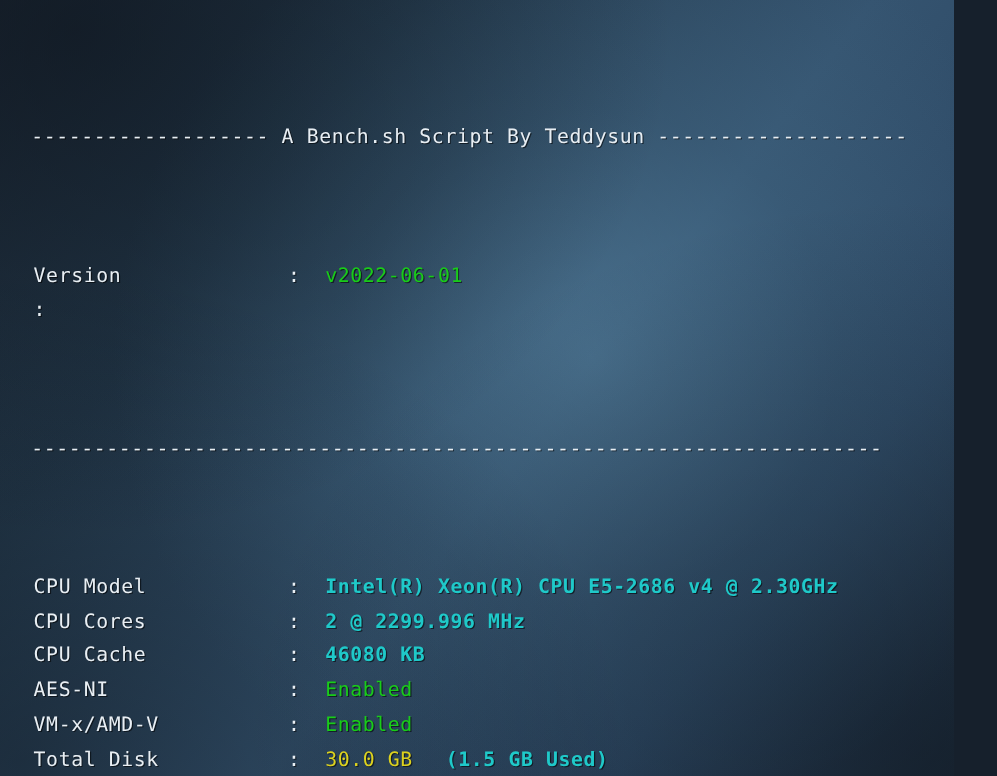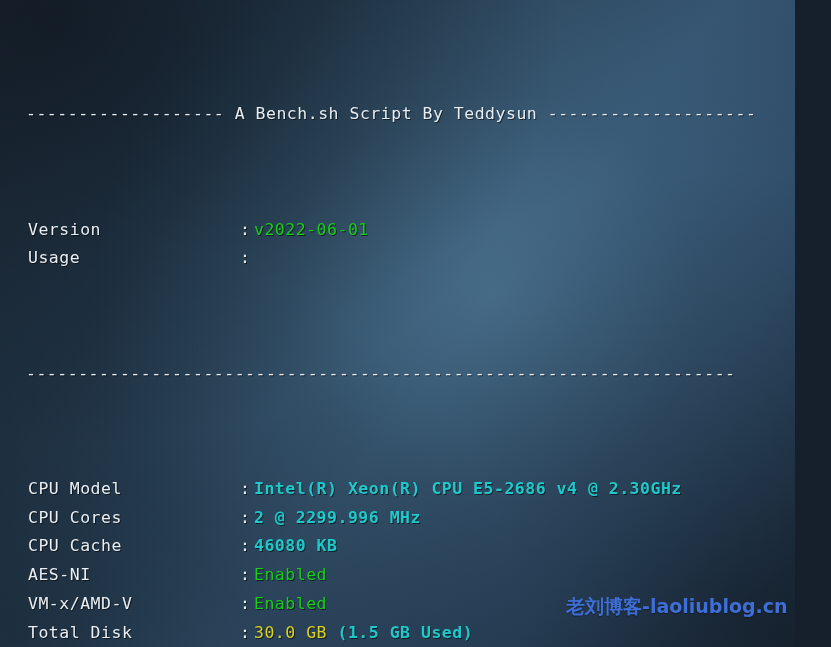--- a/index.html
+++ b/index.html
@@ -57,21 +57,21 @@
   .label {
     color: #e9eff4;
     width: 212px;
     flex: 0 0 212px;
   }
   .colon {
     color: #e9eff4;
     width: 14px;
     flex: 0 0 14px;
   }
-  .value { white-space: pre; }
+  .value { white-space: pre; margin-left: 17px; }
 
   .c-green  { color: #19cc19; }
   .c-red    { color: #e01b1b; }
   .c-cyan   { color: #1fc9c9; font-weight: bold; }
   .c-yellow { color: #ddd21e; }
 
   .watermark {
     position: absolute;
     z-index: 3;
     left: 566px;
@@ -86,23 +86,22 @@
   }
 </style>
 </head>
 <body>
 
 <div id="screen">
   <div class="term">
 
     <div class="rule"><span>-------------------</span><span class="hdr"> A Bench.sh Script By Teddysun </span><span>--------------------</span></div>
 
-    <div id="meta-rows"><div class="row"><span class="label">Version</span><span class="colon">:</span><span class="value c-green">v2022-06-01</span></div><div class="row"><span class="label">Usage</span><span class="colon">:</span></div></div>
+    <div id="meta-rows"><div class="row"><span class="label">Version</span><span class="colon">:</span><span class="value c-green">v2022-06-01</span></div><div class="row"><span class="colon">:</span></div></div>
 
     <div class="rule">--------------------------------------------------------------------</div>
 
     <div id="info-rows"><div class="row"><span class="label">CPU Model</span><span class="colon">:</span><span class="value c-cyan">Intel(R) Xeon(R) CPU E5-2686 v4 @ 2.30GHz</span></div><div class="row"><span class="label">CPU Cores</span><span class="colon">:</span><span class="value c-cyan">2 @ 2299.996 MHz</span></div><div class="row"><span class="label">CPU Cache</span><span class="colon">:</span><span class="value c-cyan">46080 KB</span></div><div class="row"><span class="label">AES-NI</span><span class="colon">:</span><span class="value c-green">Enabled</span></div><div class="row"><span class="label">VM-x/AMD-V</span><span class="colon">:</span><span class="value c-green">Enabled</span></div><div class="row"><span class="label">Total Disk</span><span class="colon">:</span><span class="value c-yellow">30.0 GB</span><span class="value c-cyan"> (1.5 GB Used)</span></div></div>
 
     
   </div>
 
-  <div class="watermark">老刘博客-laoliublog.cn</div>
 </div>
 
 </body></html>

